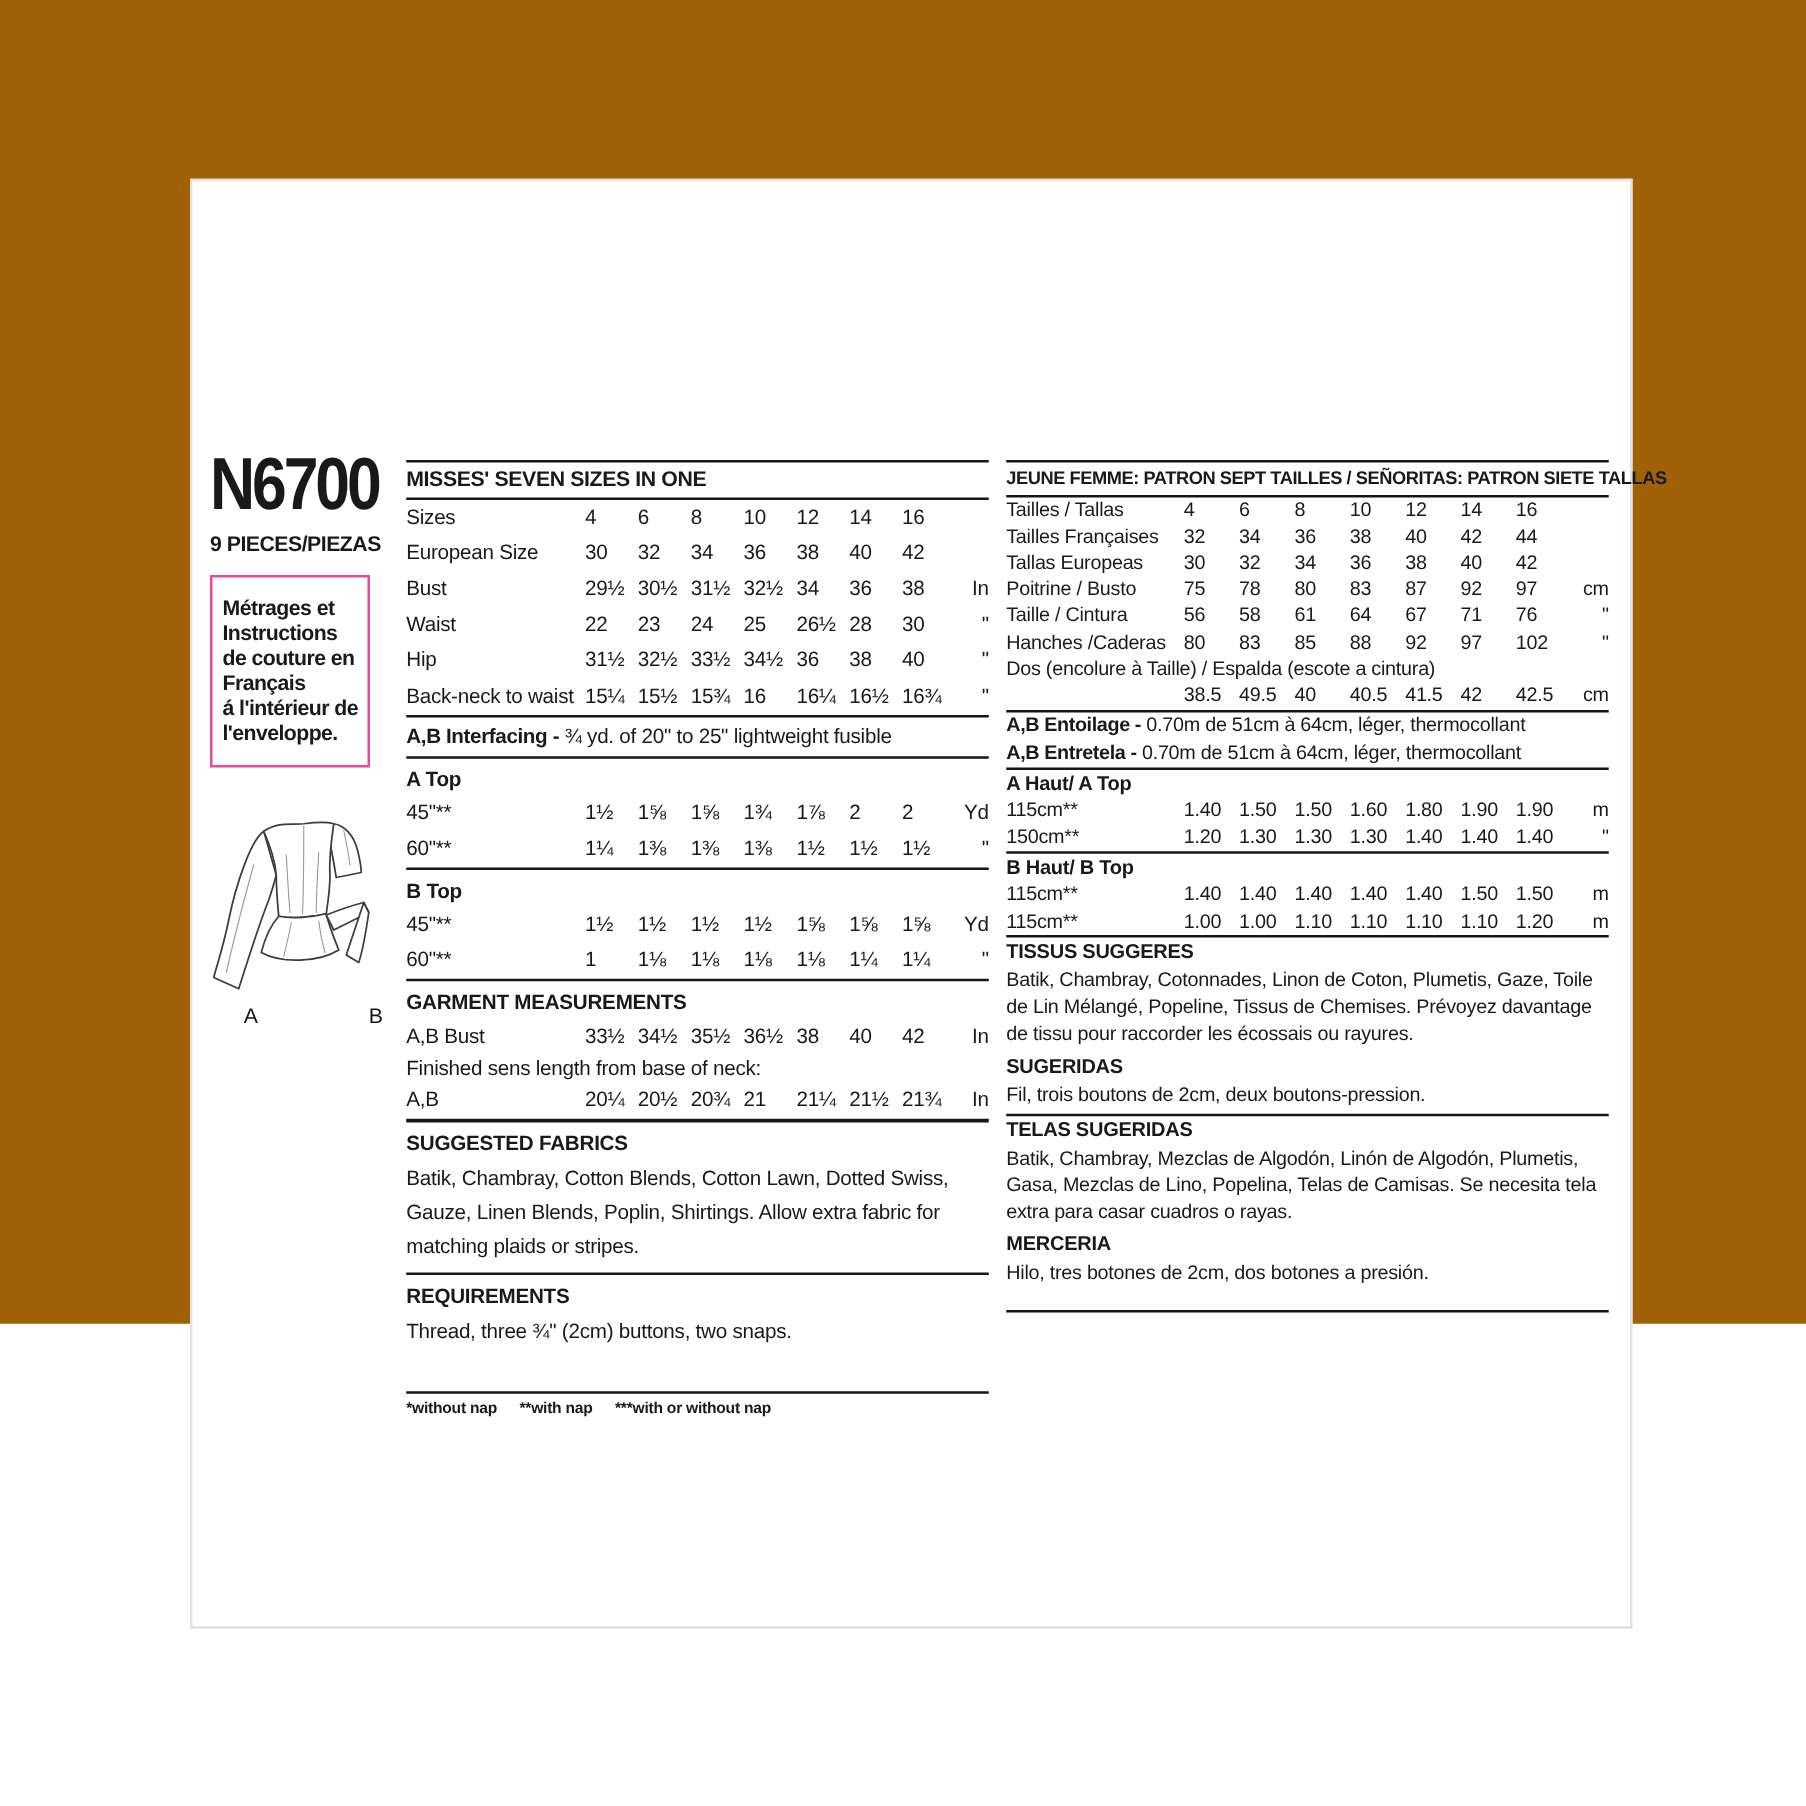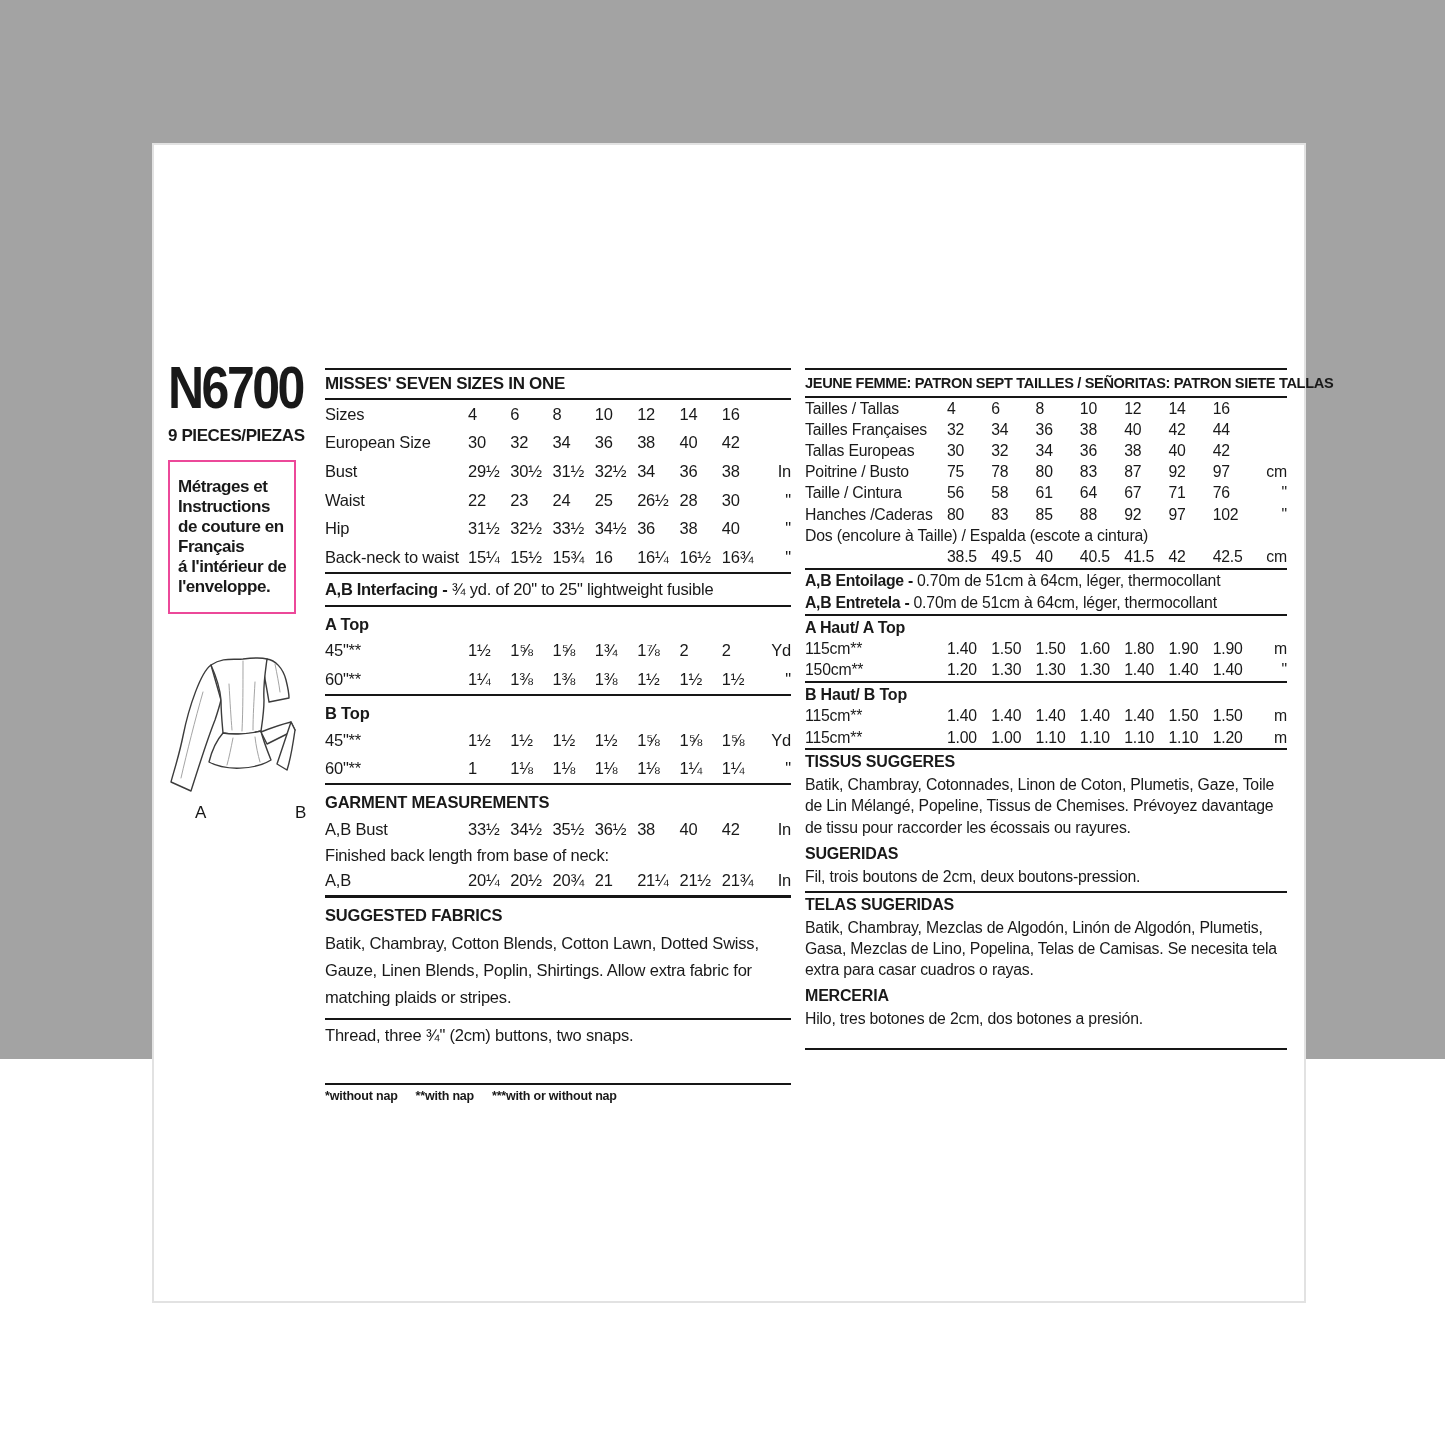--- a/index.html
+++ b/index.html
@@ -1,18 +1,18 @@
 <!DOCTYPE html>
 <html><head>
 <meta charset="utf-8">
 <title>Pattern Envelope Back</title>
 <style>
   html,body{margin:0;padding:0;background:#ffffff;width:1445px;height:1445px;overflow:hidden;}
   *{box-sizing:border-box;}
-  .canvas{position:relative;width:1445px;height:1059px;background:#a3a3a3;color:#191919;
+  .canvas{position:relative;width:1445px;height:1059px;background:#a16207;color:#191919;
           font-family:"Liberation Sans","DejaVu Sans",sans-serif;letter-spacing:-0.2px;}
   .page{position:absolute;left:152px;top:143px;width:1154px;height:1160px;border:2px solid #e2e2e2;background:#fff;}
 
   
   .rail{position:absolute;left:168px;top:358px;width:152px;}
   .code{font-size:50px;font-weight:bold;letter-spacing:-2.5px;transform:scaleY(1.18);transform-origin:left top;line-height:1;}
   .pieces{margin-top:18px;font-size:17px;font-weight:bold;letter-spacing:-0.4px;white-space:nowrap;}
   .fr-box{display:inline-block;margin-top:14px;border:2px solid #ec4899;padding:15px 8px;
           font-size:17px;font-weight:bold;line-height:1.18;letter-spacing:-0.45px;white-space:pre;}
   .figure{position:absolute;left:163px;top:628px;width:156px;height:196px;}
@@ -246,21 +246,21 @@
             <td class="val">34½</td>
             <td class="val">35½</td>
             <td class="val">36½</td>
             <td class="val">38</td>
             <td class="val">40</td>
             <td class="val">42</td>
             <td class="unit">In</td>
           </tr>
         </tbody>
       </table>
-    <p class="inline-note" style="padding:2px 0;">Finished back length from base of neck:</p>
+    <p class="inline-note" style="padding:2px 0;">Finished sens length from base of neck:</p>
     <table class="mtable">
         <tbody>
           <tr>
             <td class="lbl">A,B</td>
             <td class="val">20¼</td>
             <td class="val">20½</td>
             <td class="val">20¾</td>
             <td class="val">21</td>
             <td class="val">21¼</td>
             <td class="val">21½</td>
@@ -268,20 +268,21 @@
             <td class="unit">In</td>
           </tr>
         </tbody>
       </table>
     <div class="rule thick"></div>
 
     <h2 class="sub-head">SUGGESTED FABRICS</h2>
     <p class="para">Batik, Chambray, Cotton Blends, Cotton Lawn, Dotted Swiss, Gauze, Linen Blends, Poplin, Shirtings. Allow extra fabric for matching plaids or stripes.</p>
     <div class="rule"></div>
 
+    <h2 class="sub-head">REQUIREMENTS</h2>
     <p class="para">Thread, three ¾" (2cm) buttons, two snaps.</p>
 
     <div class="fn-gap-left"></div>
     <div class="rule"></div>
     <div class="footnote">
       <span>*without nap</span>
       <span>**with nap</span>
       <span>***with or without nap</span>
     </div>
   </div>

